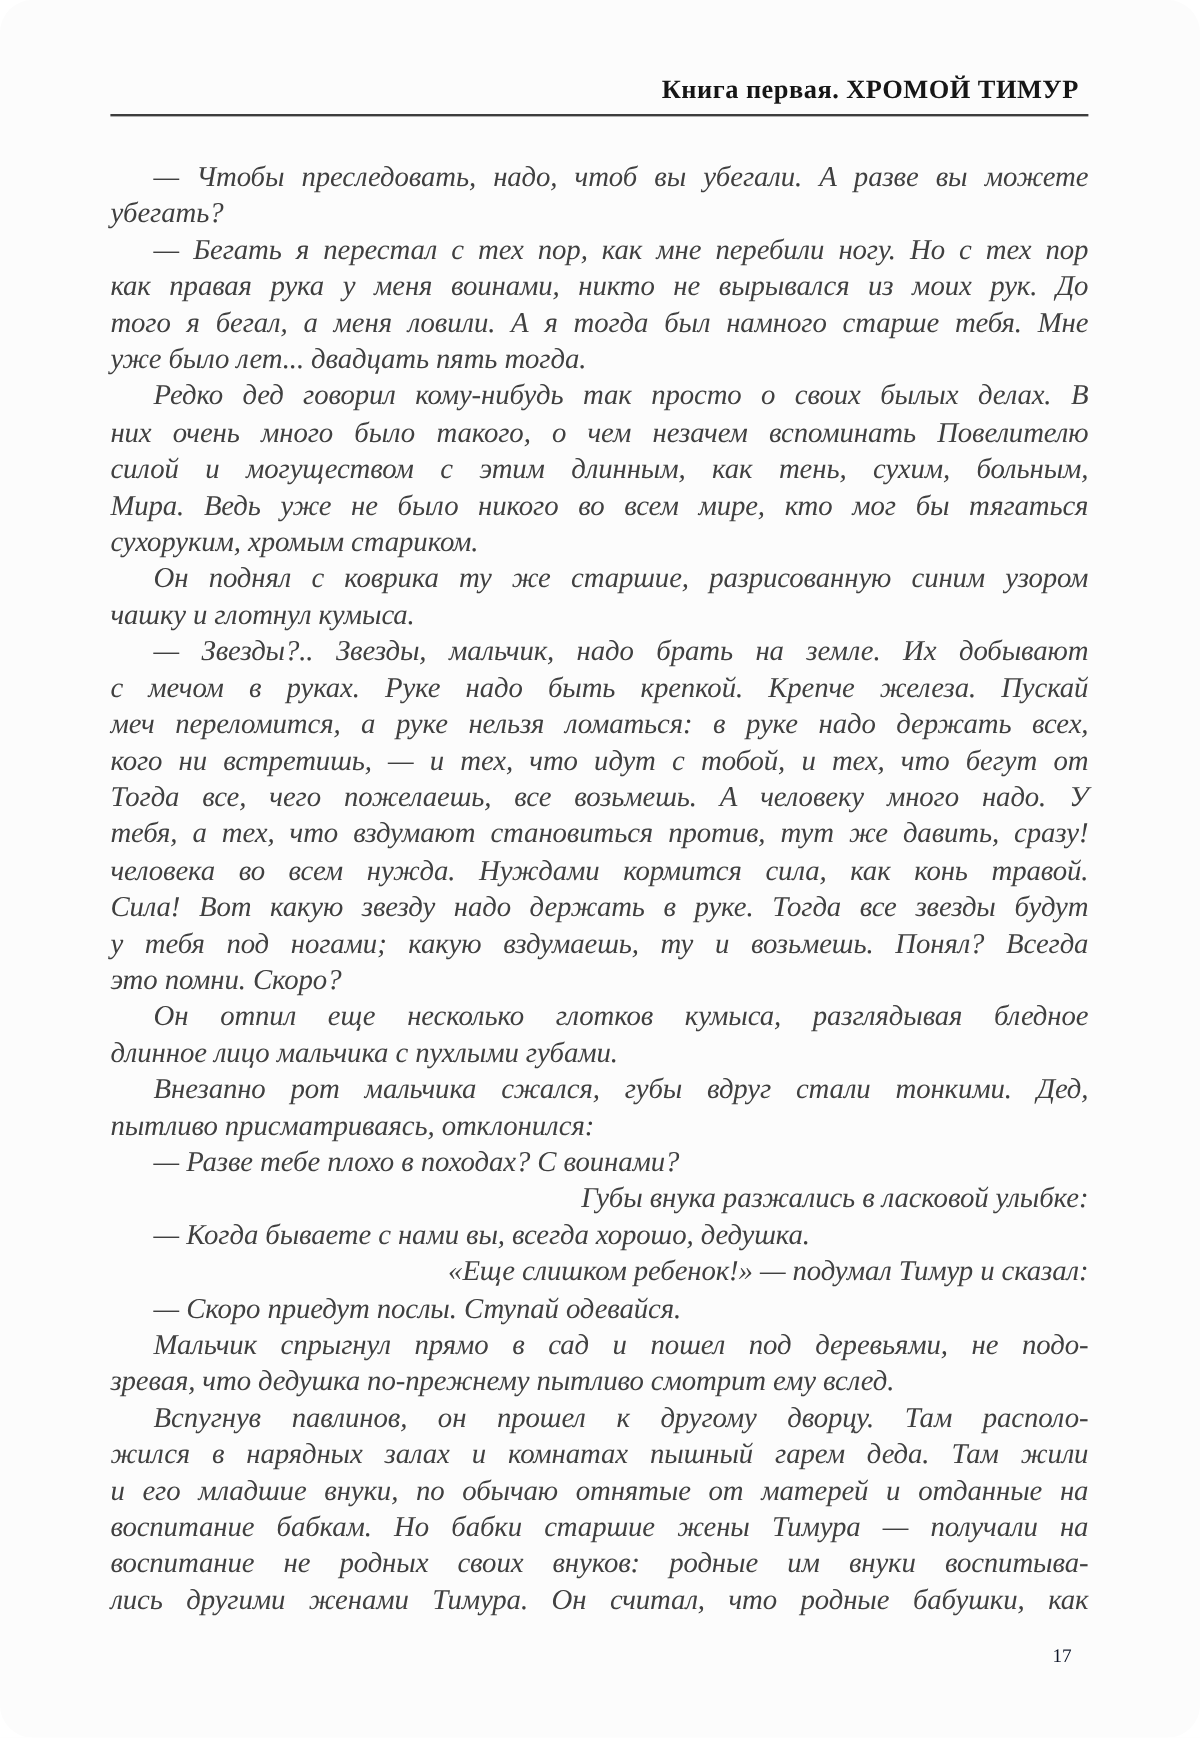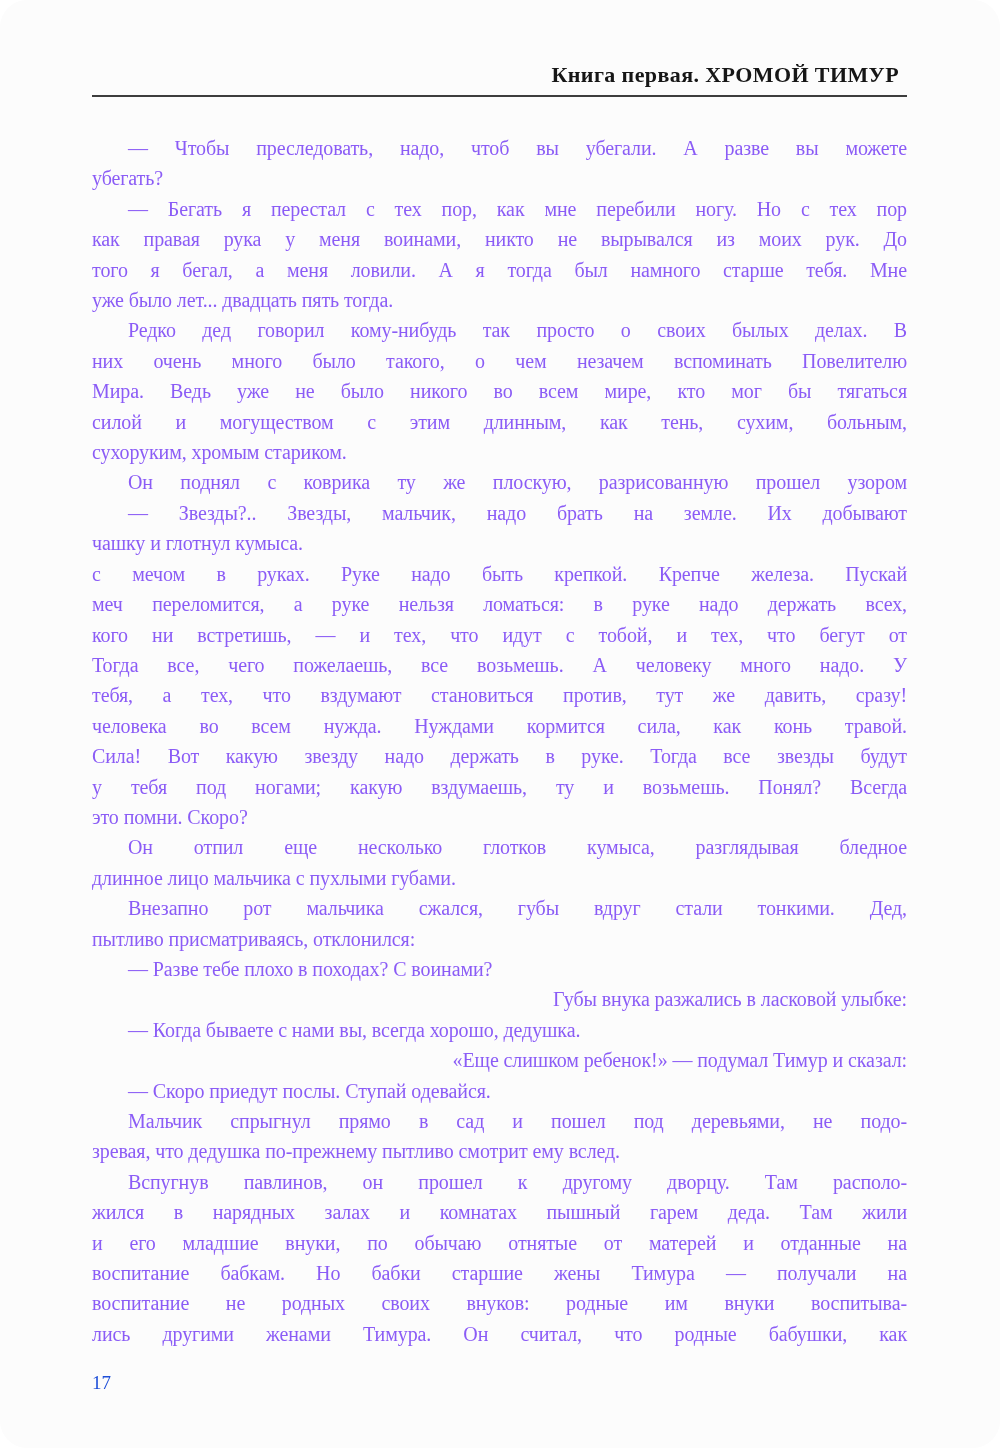--- a/index.html
+++ b/index.html
@@ -41,41 +41,43 @@
   }
   .body-text {
     position: absolute;
     top: 133px;
     left: 0;
     width: 815px;
   }
   .ln {
     margin: 0;
     padding: 0;
-    font-size: 20px;
+    font-size: 24px;
     line-height: 30.4px;
-    color: #8b5cf6;
+    color: #404040;
     text-align: left;
     letter-spacing: -0.1px;
+    font-style: italic;
   }
   .ln.j {
     text-align: justify;
     text-align-last: justify;
   }
   .ln.ind { padding-left: 36px; }
   .ln.ind-sm { padding-left: 12px; text-align: right; }
   .page-footer {
     position: absolute;
     top: 1372px;
     left: 0;
     width: 815px;
+    text-align: right;
     padding-right: 14px;
     box-sizing: border-box;
-    font-size: 19px;
-    color: #1d4ed8;
+    font-size: 16px;
+    color: #0f172a;
   }
 </style>
 </head>
 <body>
 
 <div class="page">
   <div class="content">
 
     <div class="running-header">Книга первая. ХРОМОЙ ТИМУР</div>
 
@@ -83,26 +85,26 @@
 
     <div class="body-text">
       <p class="ln ind j">— Чтобы преследовать, надо, чтоб вы убегали. А разве вы можете</p>
       <p class="ln">убегать?</p>
       <p class="ln ind j">— Бегать я перестал с тех пор, как мне перебили ногу. Но с тех пор</p>
       <p class="ln j">как правая рука у меня воинами, никто не вырывался из моих рук. До</p>
       <p class="ln j">того я бегал, а меня ловили. А я тогда был намного старше тебя. Мне</p>
       <p class="ln">уже было лет... двадцать пять тогда.</p>
       <p class="ln ind j">Редко дед говорил кому-нибудь так просто о своих былых делах. В</p>
       <p class="ln j">них очень много было такого, о чем незачем вспоминать Повелителю</p>
+      <p class="ln j">силой и могуществом с этим длинным, как тень, сухим, больным,</p>
       <p class="ln j">Мира. Ведь уже не было никого во всем мире, кто мог бы тягаться</p>
-      <p class="ln j">силой и могуществом с этим длинным, как тень, сухим, больным,</p>
       <p class="ln">сухоруким, хромым стариком.</p>
-      <p class="ln ind j">Он поднял с коврика ту же плоскую, разрисованную прошел узором</p>
+      <p class="ln ind j">Он поднял с коврика ту же старшие, разрисованную синим узором</p>
+      <p class="ln">чашку и глотнул кумыса.</p>
       <p class="ln ind j">— Звезды?.. Звезды, мальчик, надо брать на земле. Их добывают</p>
-      <p class="ln">чашку и глотнул кумыса.</p>
       <p class="ln j">с мечом в руках. Руке надо быть крепкой. Крепче железа. Пускай</p>
       <p class="ln j">меч переломится, а руке нельзя ломаться: в руке надо держать всех,</p>
       <p class="ln j">кого ни встретишь, — и тех, что идут с тобой, и тех, что бегут от</p>
       <p class="ln j">Тогда все, чего пожелаешь, все возьмешь. А человеку много надо. У</p>
       <p class="ln j">тебя, а тех, что вздумают становиться против, тут же давить, сразу!</p>
       <p class="ln j">человека во всем нужда. Нуждами кормится сила, как конь травой.</p>
       <p class="ln j">Сила! Вот какую звезду надо держать в руке. Тогда все звезды будут</p>
       <p class="ln j">у тебя под ногами; какую вздумаешь, ту и возьмешь. Понял? Всегда</p>
       <p class="ln">это помни. Скоро?</p>
       <p class="ln ind j">Он отпил еще несколько глотков кумыса, разглядывая бледное</p>

